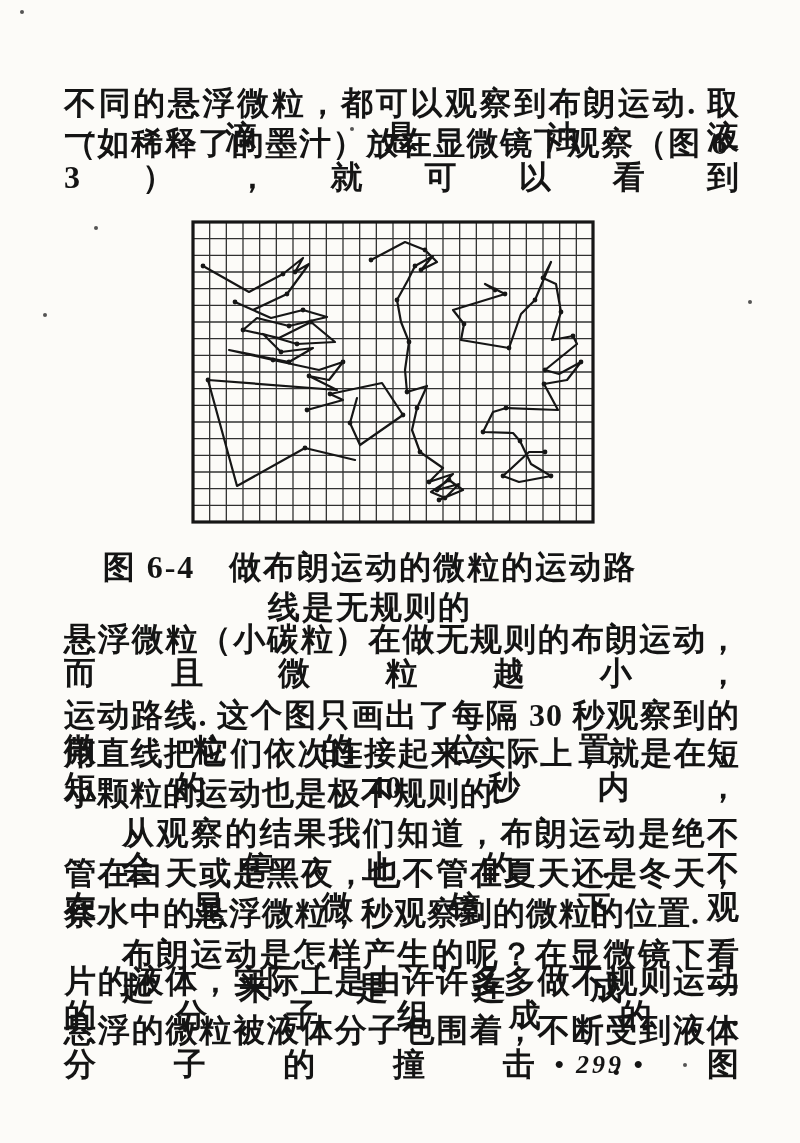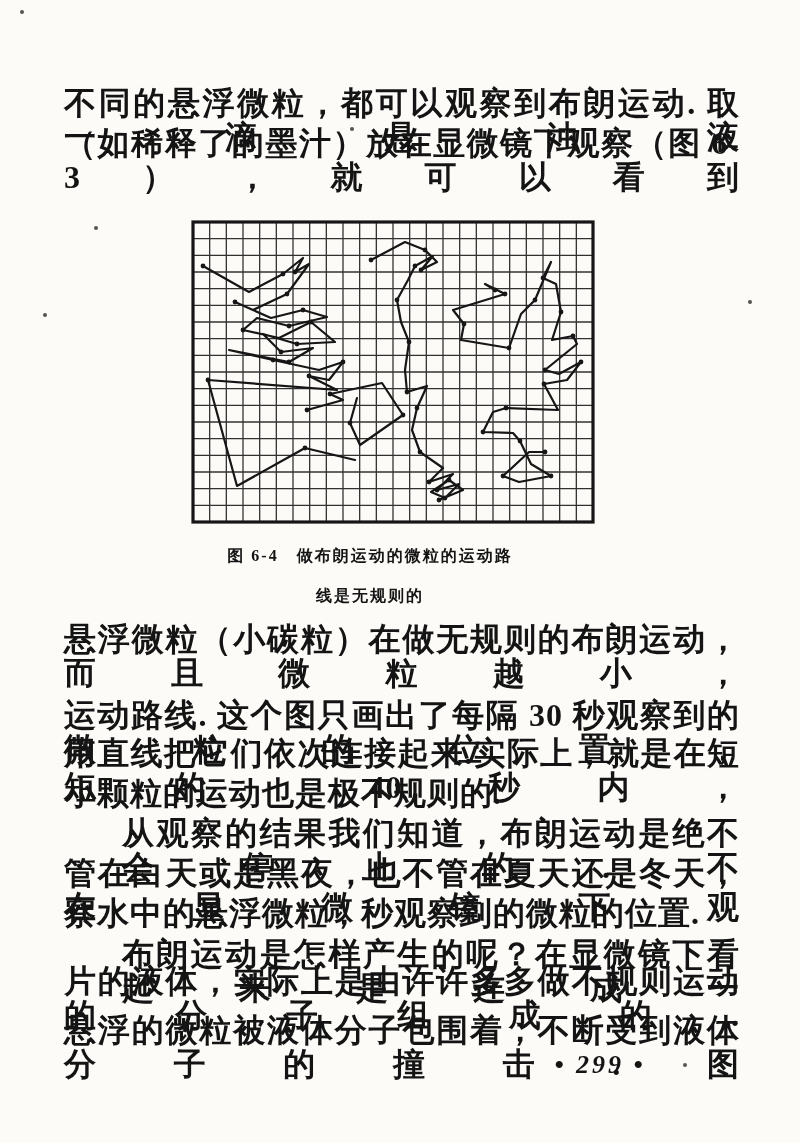--- a/index.html
+++ b/index.html
@@ -16,21 +16,21 @@
     white-space:nowrap;
   }
   .just{white-space:normal;text-align:justify;text-align-last:justify;}
   .indent{padding-left:58px;}
   .figwrap{
     position:absolute;left:191px;top:220px;width:404px;height:304px;
   }
   .figwrap svg{display:block;}
   .cap{
     position:absolute;left:100px;width:540px;text-align:center;
-    font-size:16px;font-weight:700;letter-spacing:2px;white-space:nowrap;
+    font-size:32px;font-weight:700;letter-spacing:2px;white-space:nowrap;
   }
   .cap1{top:546px;}
   .cap2{top:586px;}
   .pageno{
     position:absolute;top:1050px;left:500px;width:200px;text-align:center;
     font-size:26px;font-weight:700;font-style:italic;letter-spacing:3px;
   }
   .speck{
     position:absolute;background:#2a2a2a;border-radius:50%;
     width:4px;height:4px;opacity:.8;

